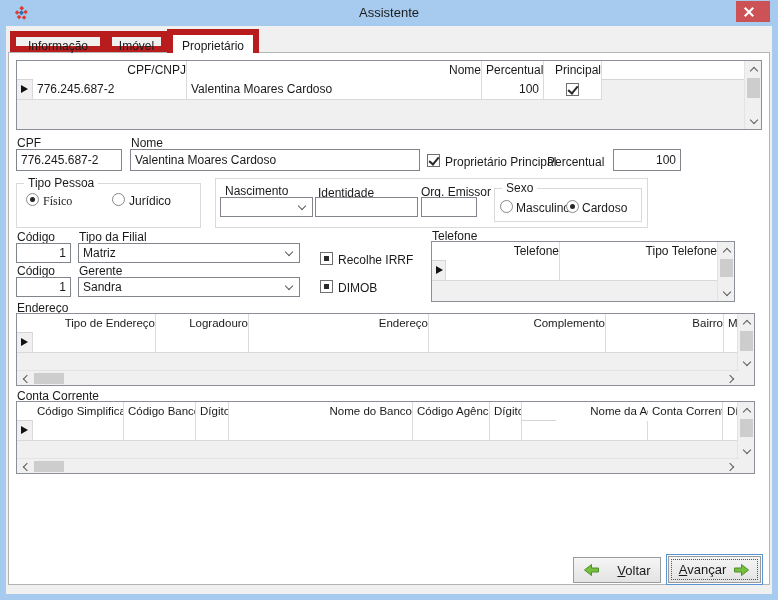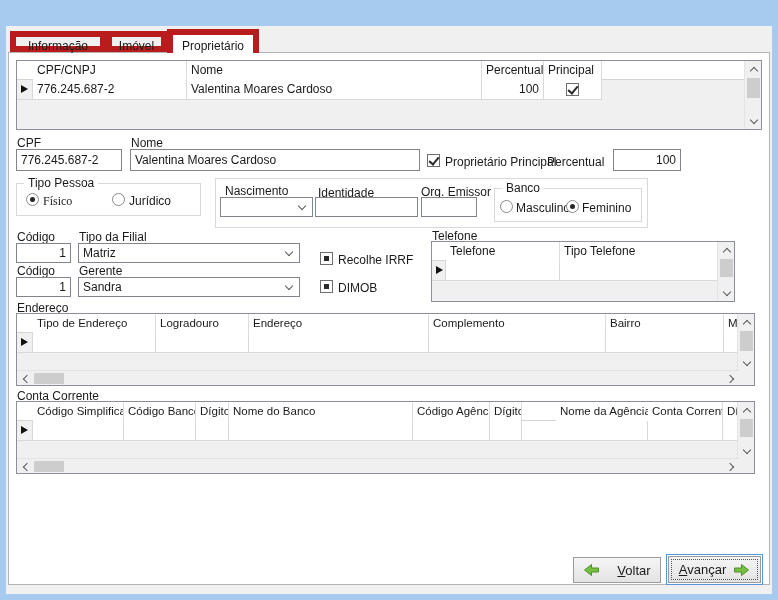--- a/index.html
+++ b/index.html
@@ -36,21 +36,21 @@
   .chk.checked::after { content:""; position:absolute; left:3px; top:0px; width:4px; height:8px; border:solid #2a2a2a; border-width:0 2px 2px 0; transform:rotate(40deg); }
   .chk.indet::after { content:""; position:absolute; left:3px; top:3px; width:5px; height:5px; background:#2a2a2a; }
   .radio { position:absolute; width:13px; height:13px; background:#fff; border:1px solid #8a8a8a; border-radius:50%; cursor:pointer; }
   .radio.sel::after { content:""; position:absolute; left:3px; top:3px; width:5px; height:5px; border-radius:50%; background:#262626; }
   .groupbox { position:absolute; border:1px solid #d9d9d9; }
   .groupbox .legend { position:absolute; top:-8px; left:7px; background:#fff; padding:0 4px; white-space:nowrap; }
   .panel { position:absolute; border:1px solid #d9d9d9; }
   
   .grid { position:absolute; border:1px solid #8a8f98; background:#f0f0f0; overflow:hidden; }
   .ghead { position:absolute; left:0; top:0; height:19px; background:#fff; border-bottom:1px solid #d4d4d4; }
-  .hcell { position:absolute; top:0; height:19px; line-height:19px; padding-left:4px; font-size:11.5px; border-right:1px solid #dcdcdc; overflow:hidden; white-space:nowrap; background:#fff; }
+  .hcell { position:absolute; top:0; height:19px; line-height:19px; padding-left:4px; font-size:11.5px; border-right:1px solid #dcdcdc; overflow:hidden; white-space:nowrap; background:#fff;text-align:right; }
   .cell { position:absolute; height:20px; line-height:19px; background:#fff; border-right:1px solid #d9d9d9; border-bottom:1px solid #d9d9d9; padding:0 4px; overflow:hidden; white-space:nowrap; }
   .cell.right { text-align:right; }
   .rowsel { position:absolute; background:#f0f0f0; border-right:1px solid #d9d9d9; border-bottom:1px solid #d9d9d9; }
   .rowsel::after { content:""; position:absolute; left:4px; top:5px; border-left:7px solid #111; border-top:4.5px solid transparent; border-bottom:4.5px solid transparent; }
   
   .vsb { position:absolute; top:0; width:17px; background:#f0f0f0; border-left:1px solid #e3e3e3; }
   .hsb { position:absolute; left:0; height:15px; background:#f0f0f0; border-top:1px solid #e3e3e3; }
   .sbtn { position:absolute; width:17px; height:16px; display:flex; align-items:center; justify-content:center; cursor:pointer; }
   .hsb .sbtn { width:16px; height:15px; }
   .sthumb { position:absolute; left:2px; width:13px; background:#cdcdcd; cursor:pointer; }
@@ -66,20 +66,37 @@
   .btn-default .inner { position:relative; width:100%; height:100%; border:1px solid #9b9b9b; background:linear-gradient(#f5f5f5,#e3e3e3); display:flex; align-items:center; justify-content:center; gap:7px; font-size:13px; }
   .focus-dots { position:absolute; inset:2px; border:1px dotted #555; pointer-events:none; }
   .mn { text-decoration:underline; }
   .arrow-svg { display:block; }
 </style>
 </head>
 <body>
 
 <div id="window">
 
+  <div class="titlebar">
+    <svg class="app-icon" viewBox="0 0 16 16">
+      <g fill="#e03a30">
+        <rect x="7" y="1.5" width="3.4" height="3.4" transform="rotate(45 8.7 3.2)"></rect>
+        <rect x="2.5" y="6" width="3.2" height="3.2" transform="rotate(45 4.1 7.6)"></rect>
+        <rect x="11" y="5.5" width="3.2" height="3.2" transform="rotate(45 12.6 7.1)"></rect>
+        <rect x="4.5" y="10.5" width="3.2" height="3.2" transform="rotate(45 6.1 12.1)"></rect>
+        <rect x="9.5" y="11" width="3.2" height="3.2" transform="rotate(45 11.1 12.6)"></rect>
+      </g>
+      <rect x="6.6" y="6" width="3.6" height="3.6" transform="rotate(45 8.4 7.8)" fill="#2e6db4"></rect>
+    </svg>
+    <div class="title">Assistente</div>
+    <div class="close-btn">
+      <span class="bar b1"></span>
+      <span class="bar b2"></span>
+    </div>
+  </div>
 
   <div class="client"></div>
 
   <div class="tab" style="left:10px; top:31px; width:96px; height:21px;"><span>Informação</span></div>
   <div class="tab" style="left:106px; top:31px; width:61px; height:21px;"><span>Imóvel</span></div>
   <div class="tab active" style="left:167px; top:29px; width:92px; height:24px; line-height:22px;"><span>Proprietário</span></div>
 
   <div class="page"></div>
 
   <div class="grid" style="left:16px; top:60px; width:746px; height:70px;">
@@ -107,46 +124,46 @@
 
   <div class="lbl" style="left:17px; top:136px;">CPF</div>
   <div class="lbl" style="left:131px; top:136px;">Nome</div>
   <div class="tb" style="left:16px; top:149px; width:106px; height:22px;">776.245.687-2</div>
   <div class="tb" style="left:130px; top:149px; width:290px; height:22px;">Valentina Moares Cardoso</div>
   <div class="chk checked" style="left:427px; top:154px;"></div>
   <div class="lbl" style="left:445px; top:155px;">Proprietário Principal</div>
   <div class="lbl" style="left:547px; top:155px;">Percentual</div>
   <div class="tb right" style="left:613px; top:149px; width:68px; height:22px;">100</div>
 
-  <div class="groupbox" style="left:16px; top:183px; width:185px; height:33px;">
+  <div class="groupbox" style="left:16px; top:183px; width:185px; height:45px;">
     <span class="legend">Tipo Pessoa</span>
   </div>
   <div class="radio sel" style="left:26px; top:193px;"></div>
   <div class="lbl" style="left:43px; top:194px;font-family:Liberation Serif, serif;">Físico</div>
   <div class="radio" style="left:112px; top:193px;"></div>
   <div class="lbl" style="left:129px; top:194px;">Jurídico</div>
 
   <div class="panel" style="left:215px; top:178px; width:433px; height:50px;"></div>
   <div class="lbl" style="left:225px; top:184px;">Nascimento</div>
   <div class="combo" style="left:220px; top:197px; width:93px; height:20px;">
     <span></span>
     <i class="chev down" style="position:absolute; right:7px; top:5px;"></i>
   </div>
   <div class="lbl" style="left:318px; top:186px;">Identidade</div>
   <div class="tb" style="left:315px; top:197px; width:103px; height:20px;"></div>
   <div class="lbl" style="left:421px; top:185px;">Org. Emissor</div>
   <div class="tb" style="left:421px; top:197px; width:56px; height:20px;"></div>
 
   <div class="groupbox" style="left:494px; top:188px; width:148px; height:34px;">
-    <span class="legend">Banco</span>
+    <span class="legend">Sexo</span>
   </div>
   <div class="radio" style="left:500px; top:200px;"></div>
   <div class="lbl" style="left:516px; top:201px;">Masculino</div>
   <div class="radio sel" style="left:566px; top:200px;"></div>
-  <div class="lbl" style="left:582px; top:201px;">Feminino</div>
+  <div class="lbl" style="left:582px; top:201px;">Cardoso</div>
 
   <div class="lbl" style="left:17px; top:230px;">Código</div>
   <div class="tb right" style="left:16px; top:243px; width:55px; height:20px;">1</div>
   <div class="lbl" style="left:79px; top:230px;">Tipo da Filial</div>
   <div class="combo" style="left:78px; top:243px; width:222px; height:20px;">
     <span>Matriz</span>
     <i class="chev down" style="position:absolute; right:7px; top:5px;"></i>
   </div>
   <div class="lbl" style="left:17px; top:264px;">Código</div>
   <div class="tb right" style="left:16px; top:277px; width:55px; height:20px;">1</div>

